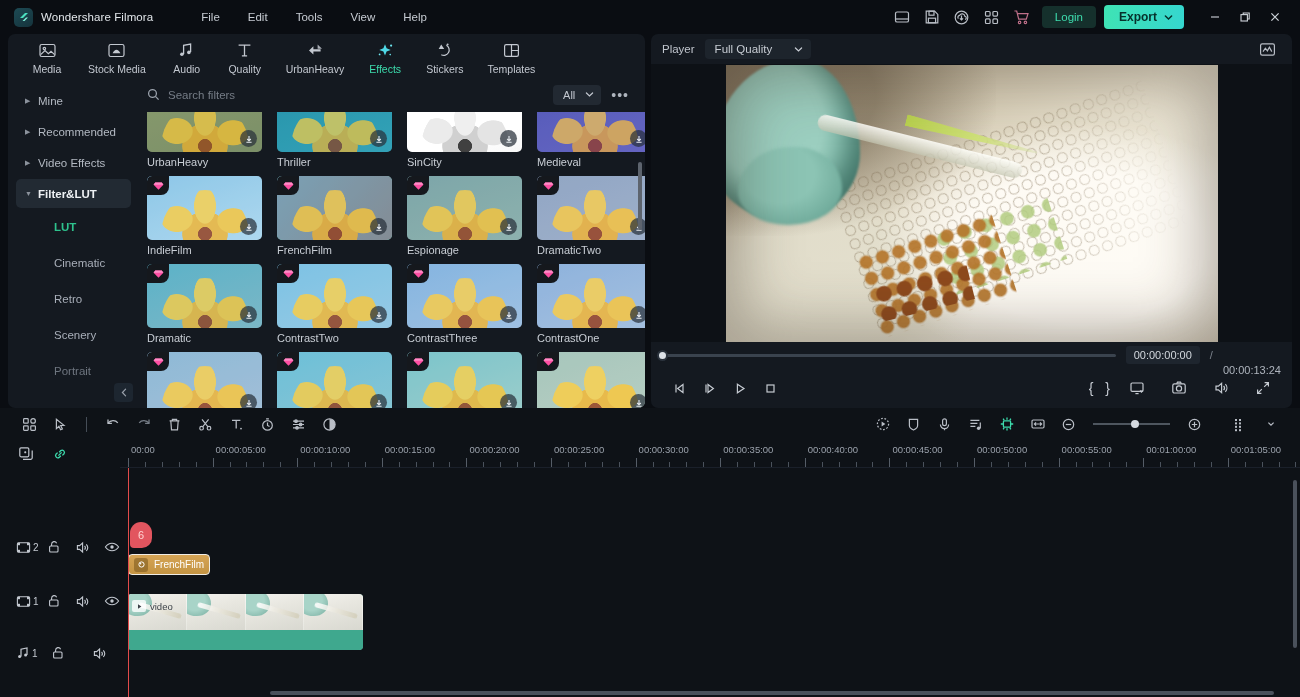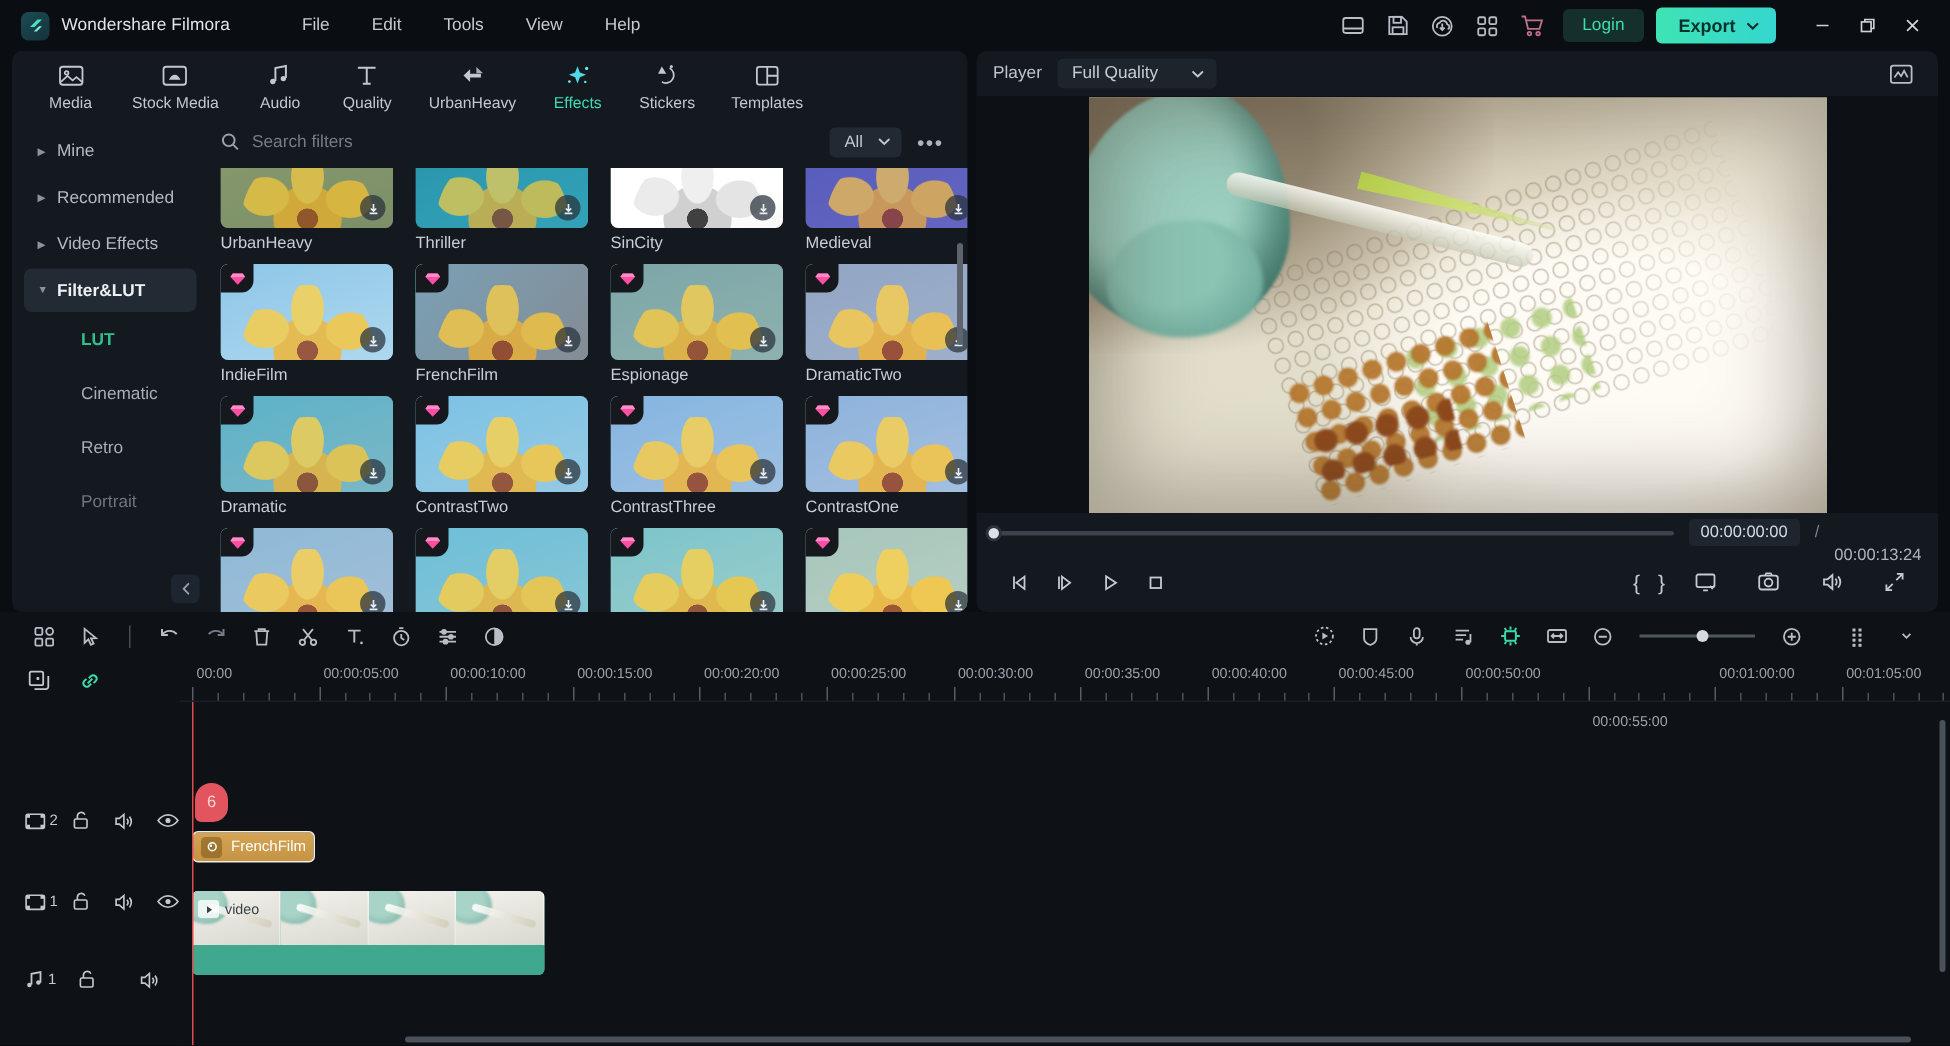--- a/index.html
+++ b/index.html
@@ -533,20 +533,21 @@
             <span class="caret">▶</span>
             <span>Video Effects</span>
           </div>
           <div class="cat-row expanded">
             <span class="caret">▼</span>
             <span>Filter&amp;LUT</span>
           </div>
           <div class="cat-sub active">LUT</div>
           <div class="cat-sub">Cinematic</div>
           <div class="cat-sub">Retro</div>
+          <div class="cat-sub">Scenery</div>
           <div class="cat-sub dim">Portrait</div>
           <div class="collapse-btn">
             <svg width="8" height="9" viewBox="0 0 8 9">
                 <path d="M5.6 1.2 L2.4 4.5 L5.6 7.8" fill="none" stroke="#9aa1ab" stroke-width="1.2" stroke-linecap="round"></path>
               </svg>
           </div>
         </div>
 
         <div class="content-col">
           <div class="search-row">
@@ -1321,21 +1322,21 @@
             <div class="rl-tick" style="left: 786.32px; height: 5px; background: rgb(74, 82, 92);"></div>
             <div class="rl-tick" style="left: 803.24px; height: 5px; background: rgb(74, 82, 92);"></div>
             <div class="rl-tick" style="left: 820.16px; height: 5px; background: rgb(74, 82, 92);"></div>
             <div class="rl-tick" style="left: 837.08px; height: 5px; background: rgb(74, 82, 92);"></div>
             <div class="rl-label" style="left: 857px;">00:00:50:00</div>
             <div class="rl-tick" style="left: 854px; height: 9px;"></div>
             <div class="rl-tick" style="left: 870.92px; height: 5px; background: rgb(74, 82, 92);"></div>
             <div class="rl-tick" style="left: 887.84px; height: 5px; background: rgb(74, 82, 92);"></div>
             <div class="rl-tick" style="left: 904.76px; height: 5px; background: rgb(74, 82, 92);"></div>
             <div class="rl-tick" style="left: 921.68px; height: 5px; background: rgb(74, 82, 92);"></div>
-            <div class="rl-label" style="left: 941.6px; margin-top: 32px;">00:00:55:00</div>
+            <div class="rl-label" style="left: 941.6px;">00:00:55:00</div>
             <div class="rl-tick" style="left: 938.6px; height: 9px;"></div>
             <div class="rl-tick" style="left: 955.52px; height: 5px; background: rgb(74, 82, 92);"></div>
             <div class="rl-tick" style="left: 972.44px; height: 5px; background: rgb(74, 82, 92);"></div>
             <div class="rl-tick" style="left: 989.36px; height: 5px; background: rgb(74, 82, 92);"></div>
             <div class="rl-tick" style="left: 1006.28px; height: 5px; background: rgb(74, 82, 92);"></div>
             <div class="rl-label" style="left: 1026.2px;">00:01:00:00</div>
             <div class="rl-tick" style="left: 1023.2px; height: 9px;"></div>
             <div class="rl-tick" style="left: 1040.12px; height: 5px; background: rgb(74, 82, 92);"></div>
             <div class="rl-tick" style="left: 1057.04px; height: 5px; background: rgb(74, 82, 92);"></div>
             <div class="rl-tick" style="left: 1073.96px; height: 5px; background: rgb(74, 82, 92);"></div>

